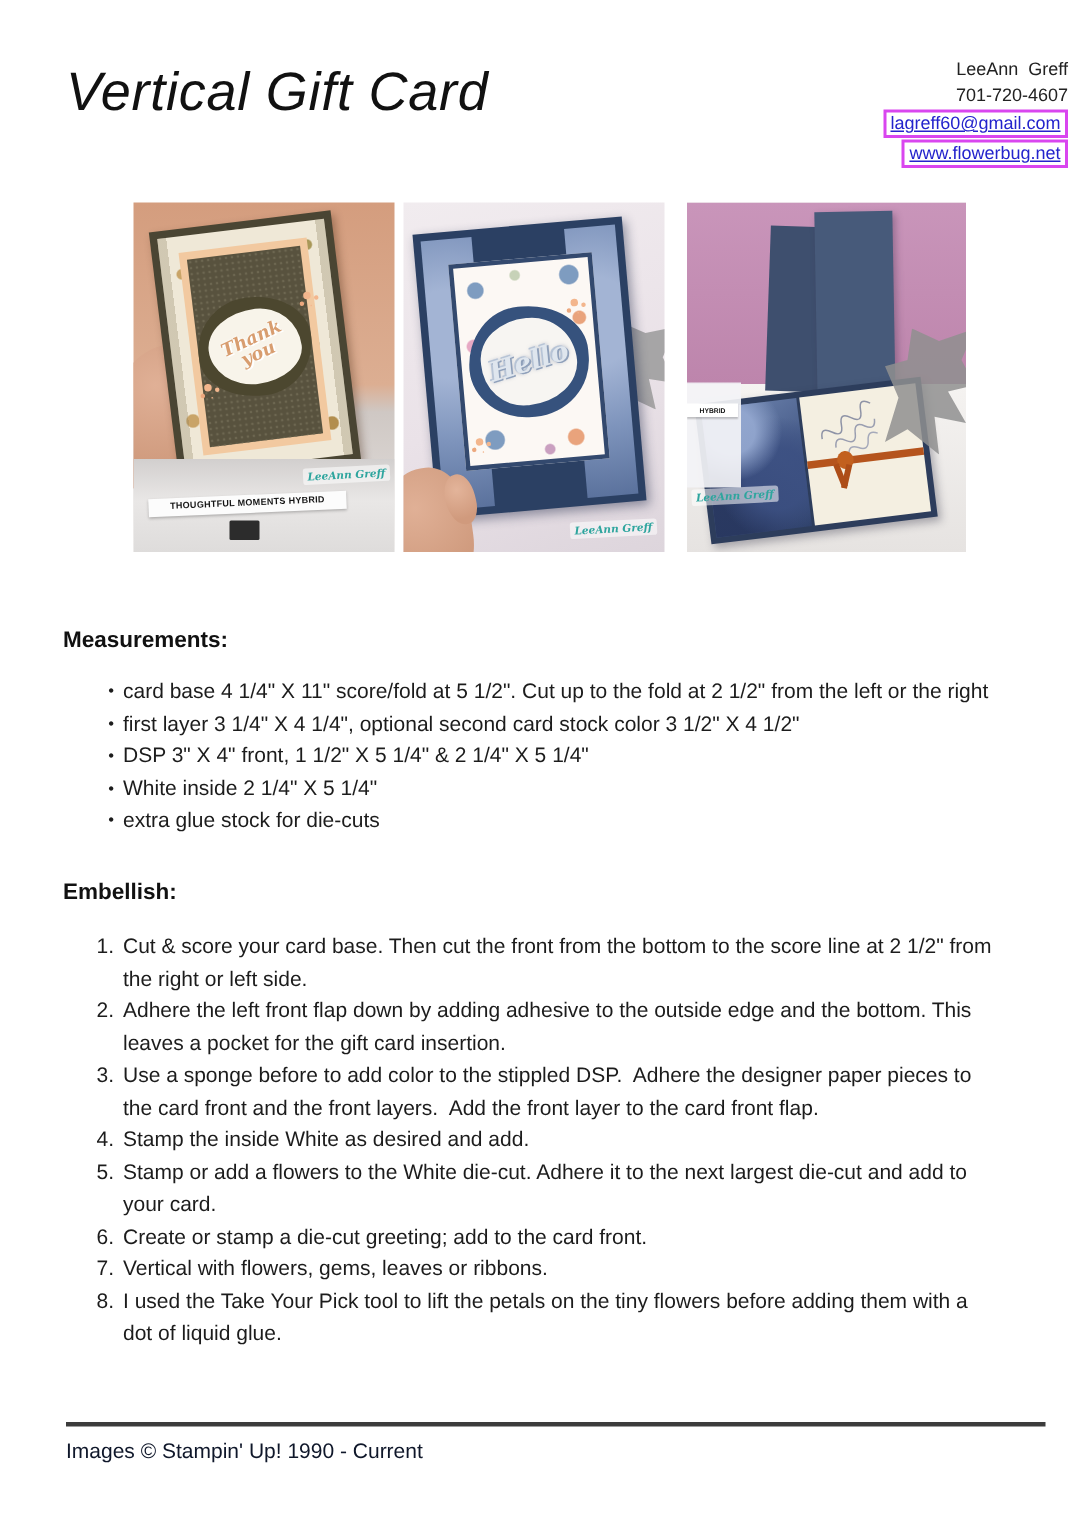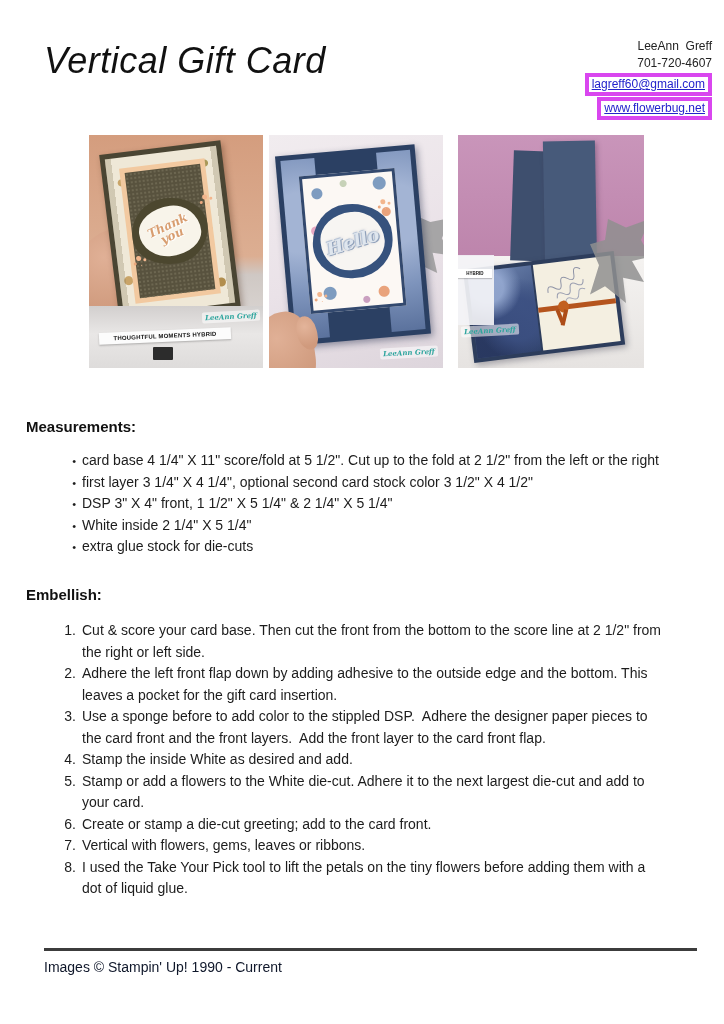--- a/index.html
+++ b/index.html
@@ -9,21 +9,21 @@
     position:relative; width:724px; height:1024px; margin:0 auto;
     background:#ffffff; overflow:hidden; color:#1a1a1a;
   }
 
   
   .title { position:absolute; left:44px; top:40px; font-size:36px; font-weight:400; letter-spacing:.5px; color:#111;font-style:italic; }
   .contact { position:absolute; right:12px; top:38px; text-align:right; font-size:12px; line-height:17px; color:#222; }
   .contact .name { white-space:pre; }
   .linkbox {
     display:inline-block; margin-top:1px; padding:0 3px 1px 3px;
-    border:4px solid #d946ef; color:#2323cc; text-decoration:underline;
+    border:2px solid #d946ef; color:#2323cc; text-decoration:underline;
     font-size:12px; line-height:14px; cursor:pointer; background:#fff;
   }
 
   
   .photo { position:absolute; top:135px; height:233px; overflow:hidden; }
   .p1 { left:89px;  width:174px; background:linear-gradient(180deg,#d49d7e 0%,#d8a popular 0) ; }
   
   .p1 { background:linear-gradient(180deg,#d49d7e 0%,#dcae92 52%,#cfc8c4 60%,#e6e3e1 100%); }
   .p2 { left:269px; width:174px; background:linear-gradient(160deg,#f1ecef 0%,#eae2e8 55%,#ddd5dc 100%); }
   .p3 { left:458px; width:186px; background:#efeceb; }
@@ -127,21 +127,21 @@
   .t1 { left:30%; top:56%; transform:rotate(20deg); } .t2 { left:24%; top:55%; transform:rotate(-15deg); }
   .p3-script { position:absolute; left:8px; top:6px; transform:rotate(-30deg); }
   .p3-d1 { right:-6px; top:84px; width:60px; height:84px; background:#8f8f8f;
     clip-path:polygon(30% 0,60% 10%,100% 0,85% 25%,100% 45%,70% 50%,90% 75%,55% 70%,60% 100%,25% 80%,0 90%,15% 55%,0 30%,25% 25%); }
   .p3-pack { position:absolute; left:0; top:120px; width:36px; height:70px; background:rgba(243,243,246,.92); }
   .p3-label { position:absolute; left:0; top:14px; width:34px; height:9px; background:#fff;
     font-size:4.5px; font-weight:bold; color:#111; display:flex; align-items:center; justify-content:center;
     box-shadow:0 1px 1px rgba(0,0,0,.2); overflow:hidden; white-space:nowrap; }
 
   
-  .sec-head { position:absolute; left:26px; font-size:15px; font-weight:bold; color:#111; }
+  .sec-head { position:absolute; left:42px; font-size:15px; font-weight:bold; color:#111; }
   .mh { top:418px; } .dh { top:586px; }
   .list { position:absolute; left:44px; width:628px; font-size:14px; line-height:21.5px; color:#1c1c1c; }
   .mlist { top:450px; } .dlist { top:620px; }
   .li { display:flex; }
   .marker { width:38px; min-width:38px; text-align:right; padding-right:6px; }
   .bullet-marker { font-size:11px; transform:translateY(1px); }
   .li-text { width:582px; white-space:pre-wrap; }
 
   
   .footer-line { position:absolute; left:44px; top:948px; width:653px; height:3px; background:#3c3c3c; }

